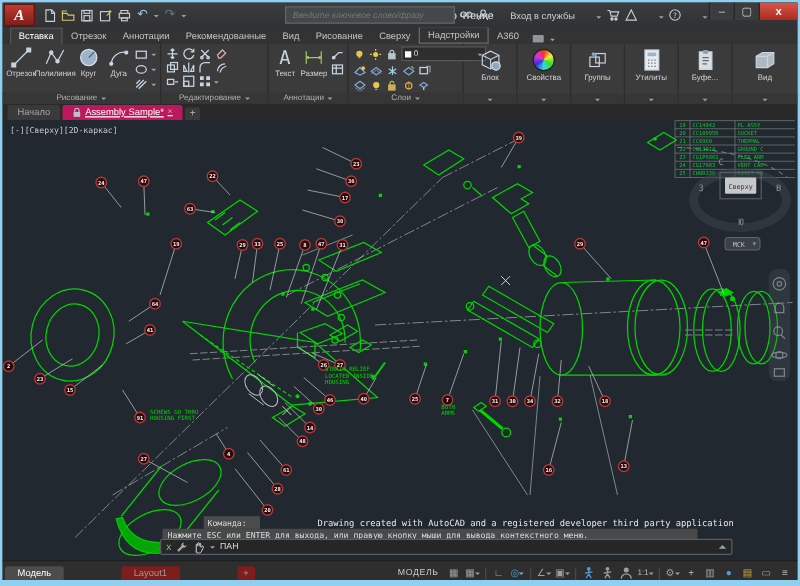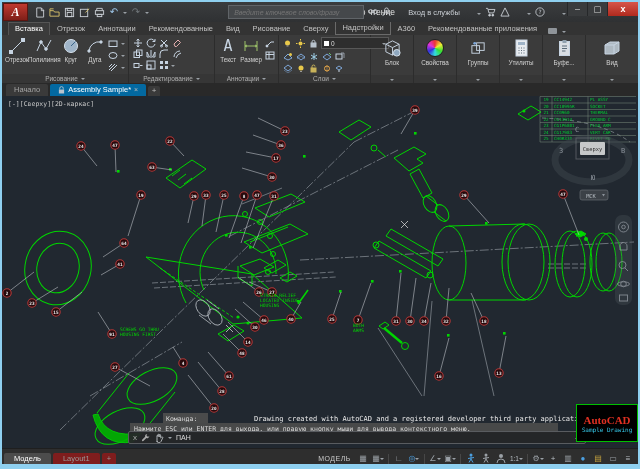--- a/index.html
+++ b/index.html
@@ -50,37 +50,37 @@
   .cpanel .lbl{font-size:6.3px;color:#d2d2d2;margin-top:1px;}
   .cpanel .pfoot{height:8px;}
   .wheel{width:16px;height:16px;border-radius:50%;background:conic-gradient(#e33,#ee3,#3d3,#3dd,#33d,#d3d,#e33);border:1px solid #222;}
   .laydrop{width:62px;height:10px;background:#2e2e2e;border:1px solid #585858;display:flex;align-items:center;gap:2px;padding:0 2px;}
   .laydrop .sw{width:5px;height:5px;background:#fff;}
   .laydrop .lv{font-size:6.5px;color:#ddd;flex:1;}
   
   #filetabs{height:13px;background:#292929;display:flex;align-items:flex-end;padding-left:4px;gap:2px;}
   .ftab{display:flex;align-items:center;gap:3px;padding:1px 8px 2px;font-size:7.5px;border-radius:2px 2px 0 0;}
   .ftab.start{background:#3a3a3a;color:#a5a5a5;}
-  .ftab.cur{background:#0369a1;color:#fff;}
+  .ftab.cur{background:#be185d;color:#fff;text-decoration:underline;}
   .ftab .x{color:#bbb;font-size:7px;}
   .ftab-new{width:12px;height:10px;background:#3a3a3a;border-radius:2px 2px 0 0;color:#bbb;font-size:8px;line-height:9px;text-align:center;}
   
   #canvas{position:relative;height:352px;background:#212830;overflow:hidden;}
   #draw{position:absolute;inset:0;}
   #cmddock{position:absolute;left:126px;top:335px;width:458px;height:13px;background:rgba(37,38,40,.95);
     border:1px solid #595c60;border-radius:2px;display:flex;align-items:center;gap:4px;padding:0 4px;box-sizing:border-box;}
   #cmddock .x{color:#a9a9a9;font-size:8px;line-height:8px;}
   #cmddock .cmdtxt{color:#dcdcdc;font-size:7px;font-family:Liberation Sans, sans-serif;}
   #cmddock .sp{flex:1;}
   #logo{position:absolute;left:574px;top:308px;width:60px;height:36px;background:#000;border:1px solid #00c000;
     display:flex;flex-direction:column;align-items:center;justify-content:center;}
   #logo .l1{color:#e03022;font-family:"Liberation Serif",serif;font-weight:bold;font-size:11px;line-height:12px;}
   #logo .l2{color:#35c8e8;font-size:6px;font-family:"DejaVu Sans Mono",monospace;}
   
-  #statusbar{height:20px;background:#2e2e2e;display:flex;align-items:center;border-top:1px solid #1f1f1f;box-sizing:border-box;}
+  #statusbar{height:20px;background:#2e2e2e;display:flex;align-items:center;border-top:1px solid #1f1f1f;box-sizing:border-box;gap:44px;}
   .ltab{padding:1px 10px 2px;font-size:7.5px;color:#9a9a9a;background:#7f1d1d;margin-left:2px;border-radius:2px 2px 0 0;}
   .ltab.active{background:#4c4c4c;color:#fff;}
   .ltab.plus{padding:1px 5px 2px;}
   #status-right{margin-left:auto;display:flex;align-items:center;gap:1px;padding-right:3px;}
   #model-label{color:#c9c9c9;font-size:7px;letter-spacing:.5px;margin-right:4px;}
   .stico{min-width:12px;height:12px;display:flex;align-items:center;justify-content:center;font-size:8px;padding:0 1px;}
   .stsep{width:1px;height:10px;background:#474747;margin:0 2px;}
   svg text{font-family:"DejaVu Sans Mono",monospace;}
 </style>
 </head>
@@ -179,21 +179,20 @@
   <div id="tabrow">
     <span class="rtab active">Вставка</span>
     <span class="rtab">Отрезок</span>
     <span class="rtab">Аннотации</span>
     <span class="rtab">Рекомендованные</span>
     <span class="rtab">Вид</span>
     <span class="rtab">Рисование</span>
     <span class="rtab">Сверху</span>
     <span class="rtab boxed">Надстройки</span>
     <span class="rtab">A360</span>
-    <span class="rtab">Рекомендованные приложения</span>
     <span id="tab-extra">
       <svg width="12" height="8" viewBox="0 0 12 8">
           <rect x="0" y="1" width="9" height="6" rx="1" fill="#8f9499"></rect>
         </svg>
         <span class="dn"></span>
       </span>
   </div>
 
   <div id="ribbon">
 
@@ -982,24 +981,20 @@
         </svg>
       <svg width="10" height="10" viewBox="0 0 10 10">
           <path d="M3 9V4.5M3 4.5V2.8a.6.6 0 0 1 1.2 0M4.2 4V1.8a.6.6 0 0 1 1.2 0M5.4 4V2.2a.6.6 0 0 1 1.2 0v2.5M6.6 5l1-.9a.7.7 0 0 1 1 1L7 8.5a2 2 0 0 1-1.8 1H4.5A1.5 1.5 0 0 1 3 8" fill="none" stroke="#cfd4d9" stroke-width="0.8"></path>
         </svg>
       <span class="dn"></span>
       <span class="cmdtxt">ПАН</span>
       <span class="sp"></span>
       <span class="up"></span>
     </div>
 
-    <div id="logo">
-      <span class="l1">AutoCAD</span>
-      <span class="l2">Sample Drawing</span>
-    </div>
   </div>
 
   <div id="statusbar">
     <span class="ltab active">Модель</span>
     <span class="ltab">Layout1</span>
     <span class="ltab plus">+</span>
     <div id="status-right">
       <span id="model-label">МОДЕЛЬ</span>
       <span id="status-icons" style="display:flex;align-items:center;gap:1px;">
           <span class="stico" style="color: rgb(154, 160, 166);">▦</span>

